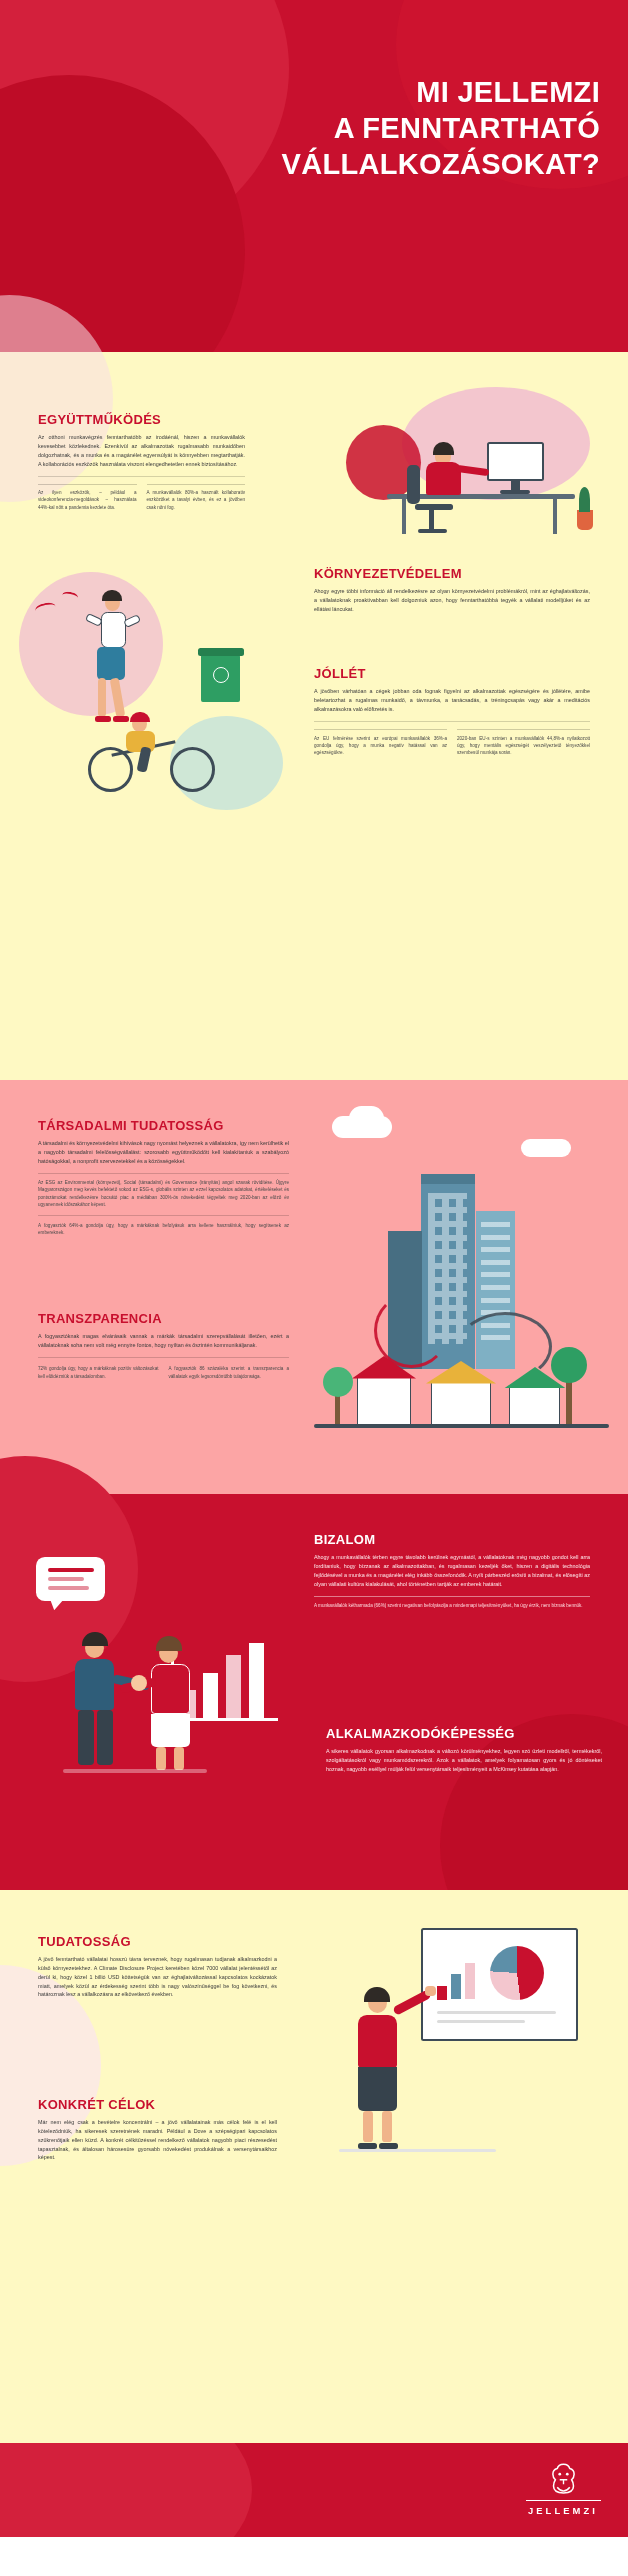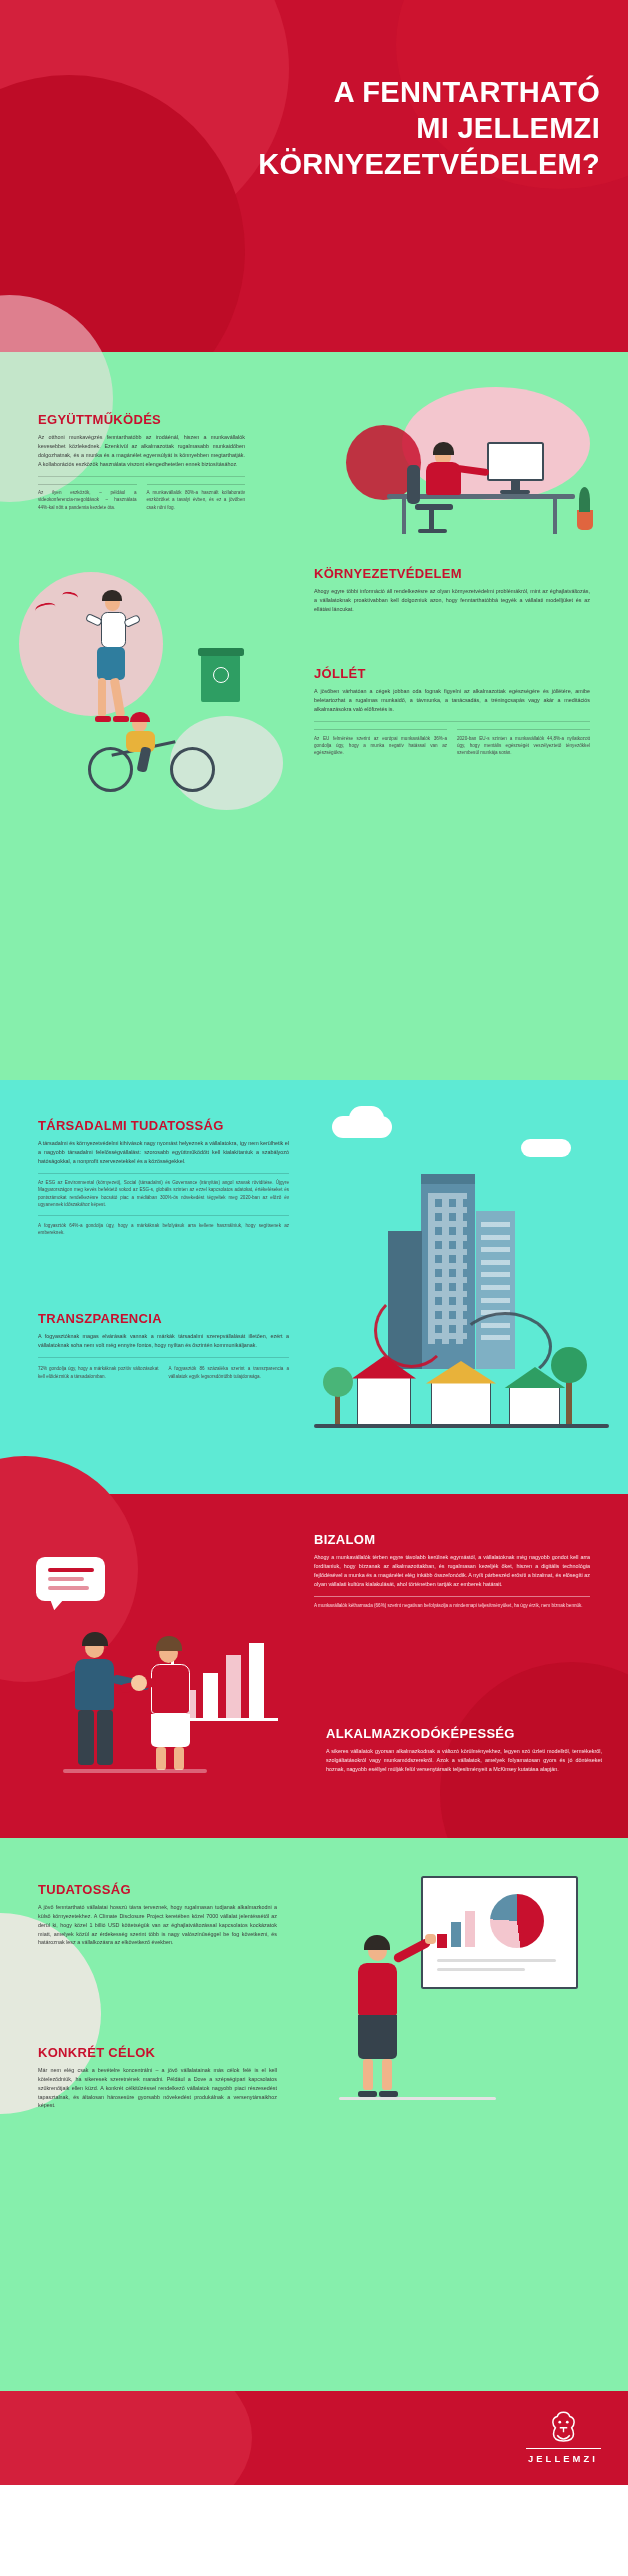--- a/index.html
+++ b/index.html
@@ -54,22 +54,22 @@
     color: #ffffff;
     font-size: 29px;
     line-height: 1.24;
     font-weight: bold;
     letter-spacing: 0.3px;
     text-shadow: 0 0.6px 0 rgba(0,0,0,.05);
   }
 
   
   .band { position: relative; width: 629px; }
-  .band-white { background: #86efac; }
-  .band-grey  { background: #5eead4; }
+  .band-white { background: #fef9c3; }
+  .band-grey  { background: #fca5a5; }
   .band-red   { background: #c8102e; }
 
   .band-red .sec-title { color: #ffffff; }
   .band-red .sec-body  { color: #ffe9ec; }
   .band-red .stat      { color: #ffd9de; }
 
   .sec-title {
     color: #c8102e;
     font-size: 13px;
     font-weight: bold;
@@ -150,23 +150,23 @@
 </head>
 <body>
 
 <div class="page">
 
   <div class="hero">
     <div class="swoosh-a"></div>
     <div class="swoosh-b"></div>
     <div class="swoosh-c"></div>
     <div class="hero-title">
+      <div>MI JELLEMZI</div>
       <div>A FENNTARTHATÓ</div>
-      <div>MI JELLEMZI</div>
-      <div>KÖRNYEZETVÉDELEM?</div>
+      <div>VÁLLALKOZÁSOKAT?</div>
     </div>
   </div>
 
   <div class="band band-white" style="height:728px;">
 
     <div class="blob" style="left:-94px;top:-57px;width:207px;height:207px;background:#f7dfe3;opacity:.55;"></div>
 
     <div class="col-left" style="left:38px; top:60px; width:207px;">
       <div class="sec-title">EGYÜTTMŰKÖDÉS</div>
       <div class="sec-body">Az otthoni munkavégzés fenntarthatóbb az irodáénál, hiszen a munkavállalók kevesebbet közlekednek. Ezenkívül az alkalmazottak rugalmasabb munkaidőben dolgozhatnak, és a munka és a magánélet egyensúlyát is könnyebben megtarthatják. A kollaborációs eszközök használata viszont elengedhetetlen ennek biztosításához.</div>
@@ -302,21 +302,21 @@
 
       <div class="shape" style="left:252px;top:270px;width:6.3px;height:50px;background:#7a5a3a;"></div>
       <div class="shape" style="left:237px;top:242px;width:36px;height:36px;background:#2e9e63;border-radius:50%;"></div>
       <div class="shape" style="left:21.4px;top:284px;width:5px;height:36px;background:#7a5a3a;"></div>
       <div class="shape" style="left:8.8px;top:262px;width:30px;height:30px;background:#49b578;border-radius:50%;"></div>
 
       <div class="shape" style="left:0;top:319px;width:295px;height:3.8px;background:#3e4c57;border-radius:1.9px;"></div>
     </div>
   </div>
 
-  <div class="band band-red" style="height:344px;">
+  <div class="band band-red" style="height:396px;">
 
     <div class="blob" style="left:-88px;top:-38px;width:226px;height:226px;background:#d3203c;"></div>
     <div class="blob" style="right:-75px;bottom:-88px;width:264px;height:264px;background:#be0c27;"></div>
 
     <div class="col-right" style="left:314px; top:38px; width:276px;">
       <div class="sec-title">BIZALOM</div>
       <div class="sec-body">Ahogy a munkavállalók térben egyre távolabb kerülnek egymástól, a vállalatoknak még nagyobb gondot kell arra fordítaniuk, hogy bízzanak az alkalmazottakban, és rugalmasan kezeljék őket, hiszen a digitális technológia fejlődésével a munka és a magánélet elég inkább összefonódik. A nyílt párbeszéd erősíti a bizalmat, és elősegíti az olyan vállalati kultúra kialakulását, ahol történetben tartják az emberek határait.</div>
       <div class="rule"></div>
       <div class="stat" style="border-top:none;padding-top:0;">A munkavállalók kétharmada (66%) szerint negatívan befolyásolja a mindennapi teljesítményüket, ha úgy érzik, nem bíznak bennük.</div>
     </div>

